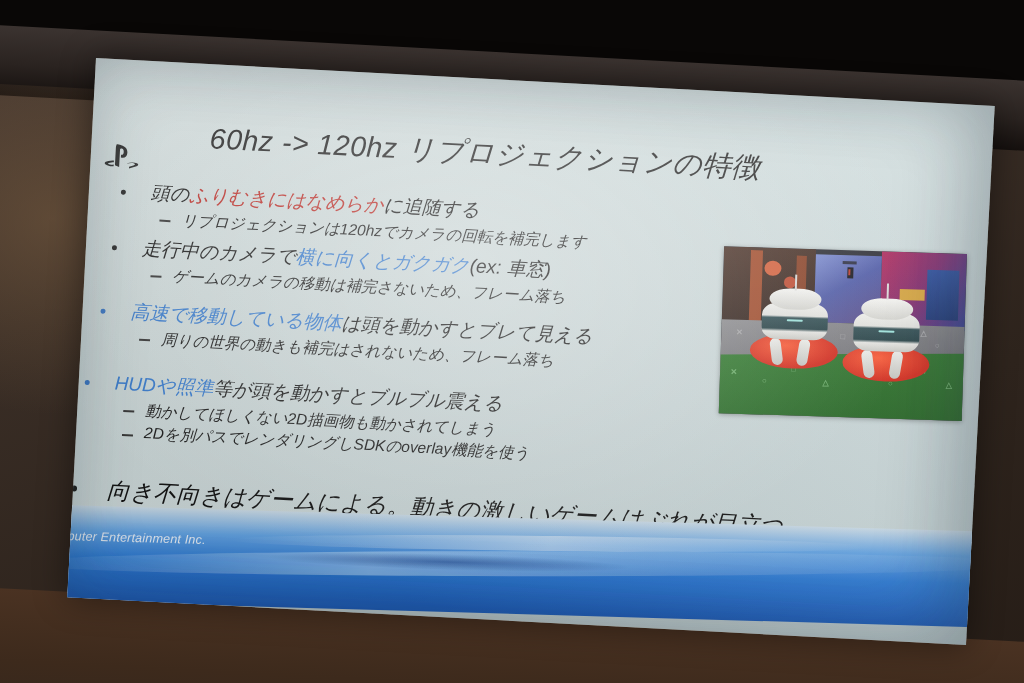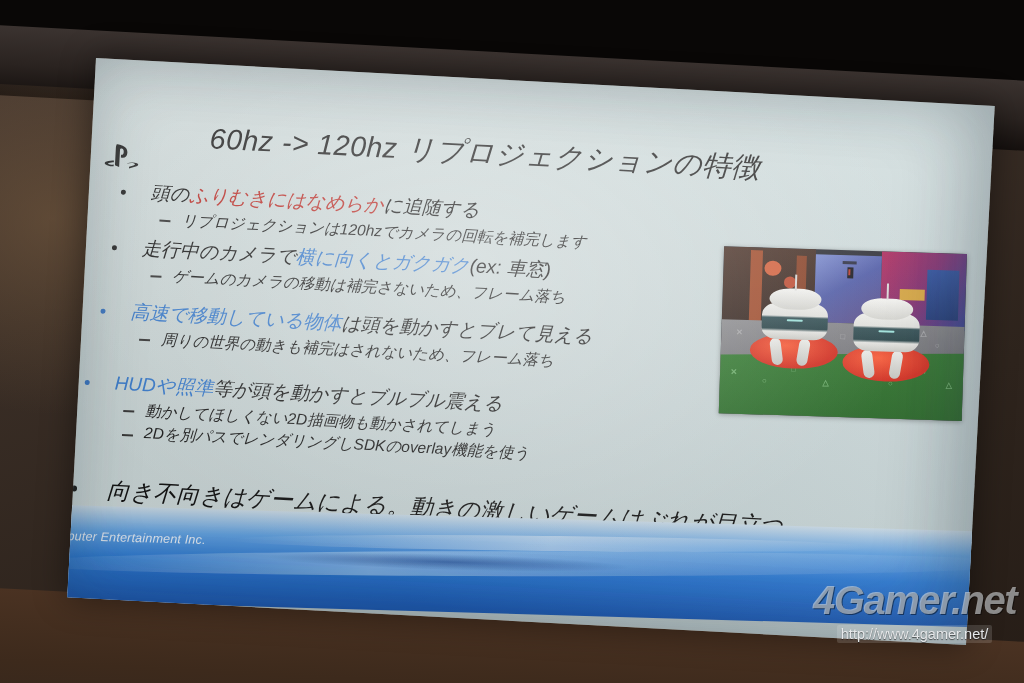--- a/index.html
+++ b/index.html
@@ -239,18 +239,14 @@
         <div class="band-wave2"></div>
         <div class="band-dark"></div>
         <div class="copy">mputer Entertainment Inc.</div>
       </div>
 
       <div class="glow"></div>
       <div class="vig"></div>
     </div>
   </div>
 
-  <div class="wm">
-    <div class="wm-logo">4Gamer.net</div>
-    <div class="wm-url">http://www.4gamer.net/</div>
-  </div>
 
 </div>
 
 </body></html>

